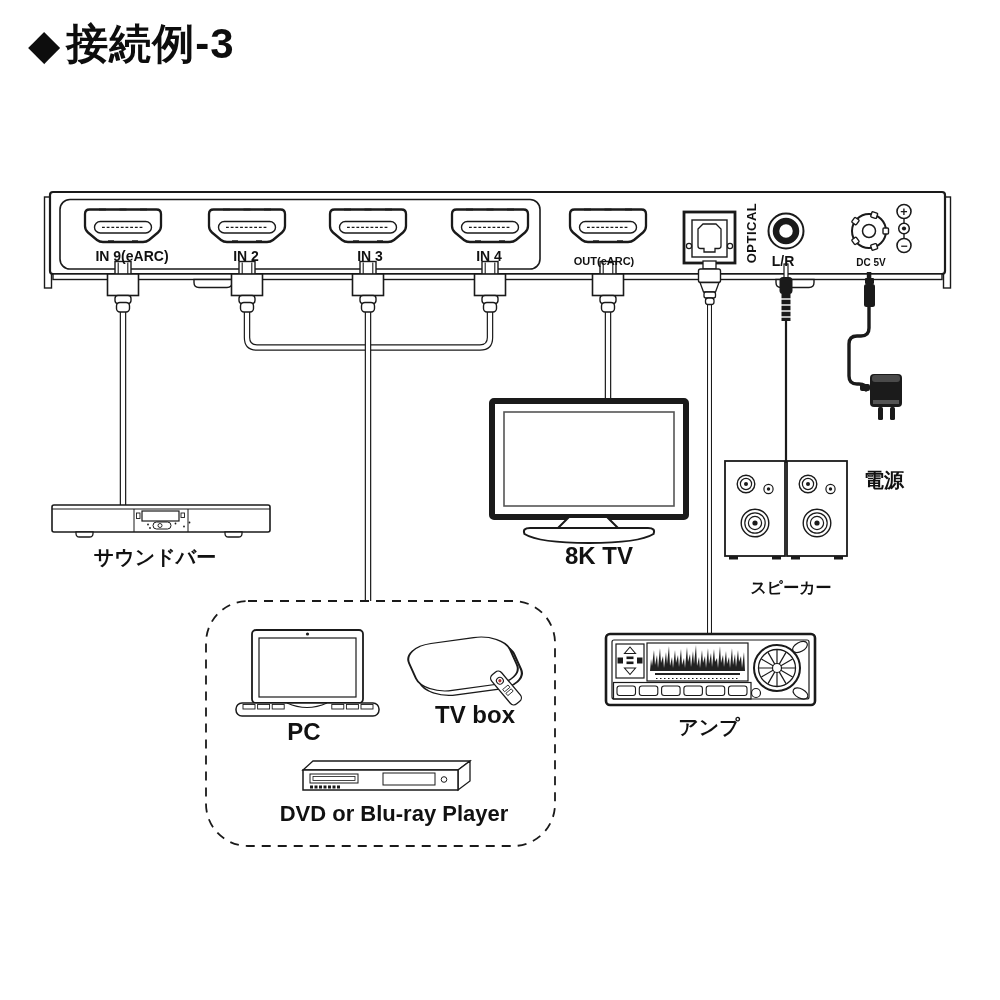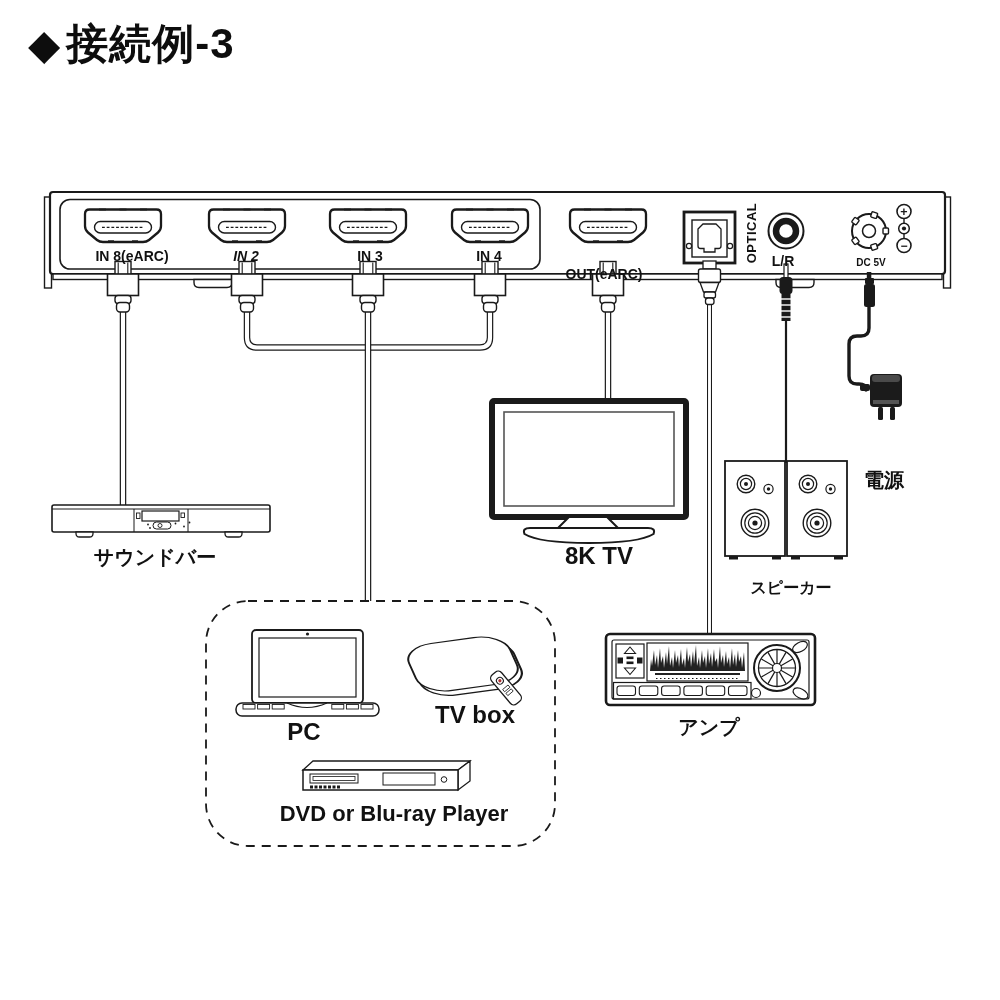--- a/index.html
+++ b/index.html
@@ -310,25 +310,25 @@
       <rect class="fb" x="337" y="785.5" width="3" height="3"></rect>
     </g>
   </g>
 </svg>
 
 <div class="title">
   <span>◆</span>
   <span>接続例-3</span>
 </div>
 
-<span class="lbl" style="left:132px;top:256px;font-size:14px;">IN 8(eARC)</span>
-<span class="lbl" style="left:246px;top:256px;font-size:14px;font-style:italic;">IN 2</span>
+<span class="lbl" style="left:132px;top:256px;font-size:14px;">IN 9(eARC)</span>
+<span class="lbl" style="left:246px;top:256px;font-size:14px;">IN 2</span>
 <span class="lbl" style="left:370px;top:256px;font-size:14px;">IN 3</span>
 <span class="lbl" style="left:489px;top:256px;font-size:14px;">IN 4</span>
-<span class="lbl" style="left:604px;top:274px;font-size:14px;text-align:center;">OUT(eARC)</span>
+<span class="lbl" style="left:604px;top:261px;font-size:11px;text-align:center;">OUT(eARC)</span>
 <span class="lbl rot" style="left:751px;top:233px;font-size:13px;">OPTICAL</span>
 <span class="lbl" style="left:783px;top:261px;font-size:14px;">L/R</span>
 <span class="lbl" style="left:871px;top:262px;font-size:10px;">DC 5V</span>
 
 <span class="lbl" style="left:155px;top:557px;font-size:20px;text-align:right;">サウンドバー</span>
 <span class="lbl" style="left:599px;top:556px;font-size:24px;">8K TV</span>
 <span class="lbl" style="left:791px;top:588px;font-size:16px;">スピーカー</span>
 <span class="lbl" style="left:884px;top:436px;font-size:20px;margin-top:44px;">電源</span>
 <span class="lbl" style="left:709px;top:727px;font-size:20px;">アンプ</span>
 <span class="lbl" style="left:304px;top:732px;font-size:24px;">PC</span>

